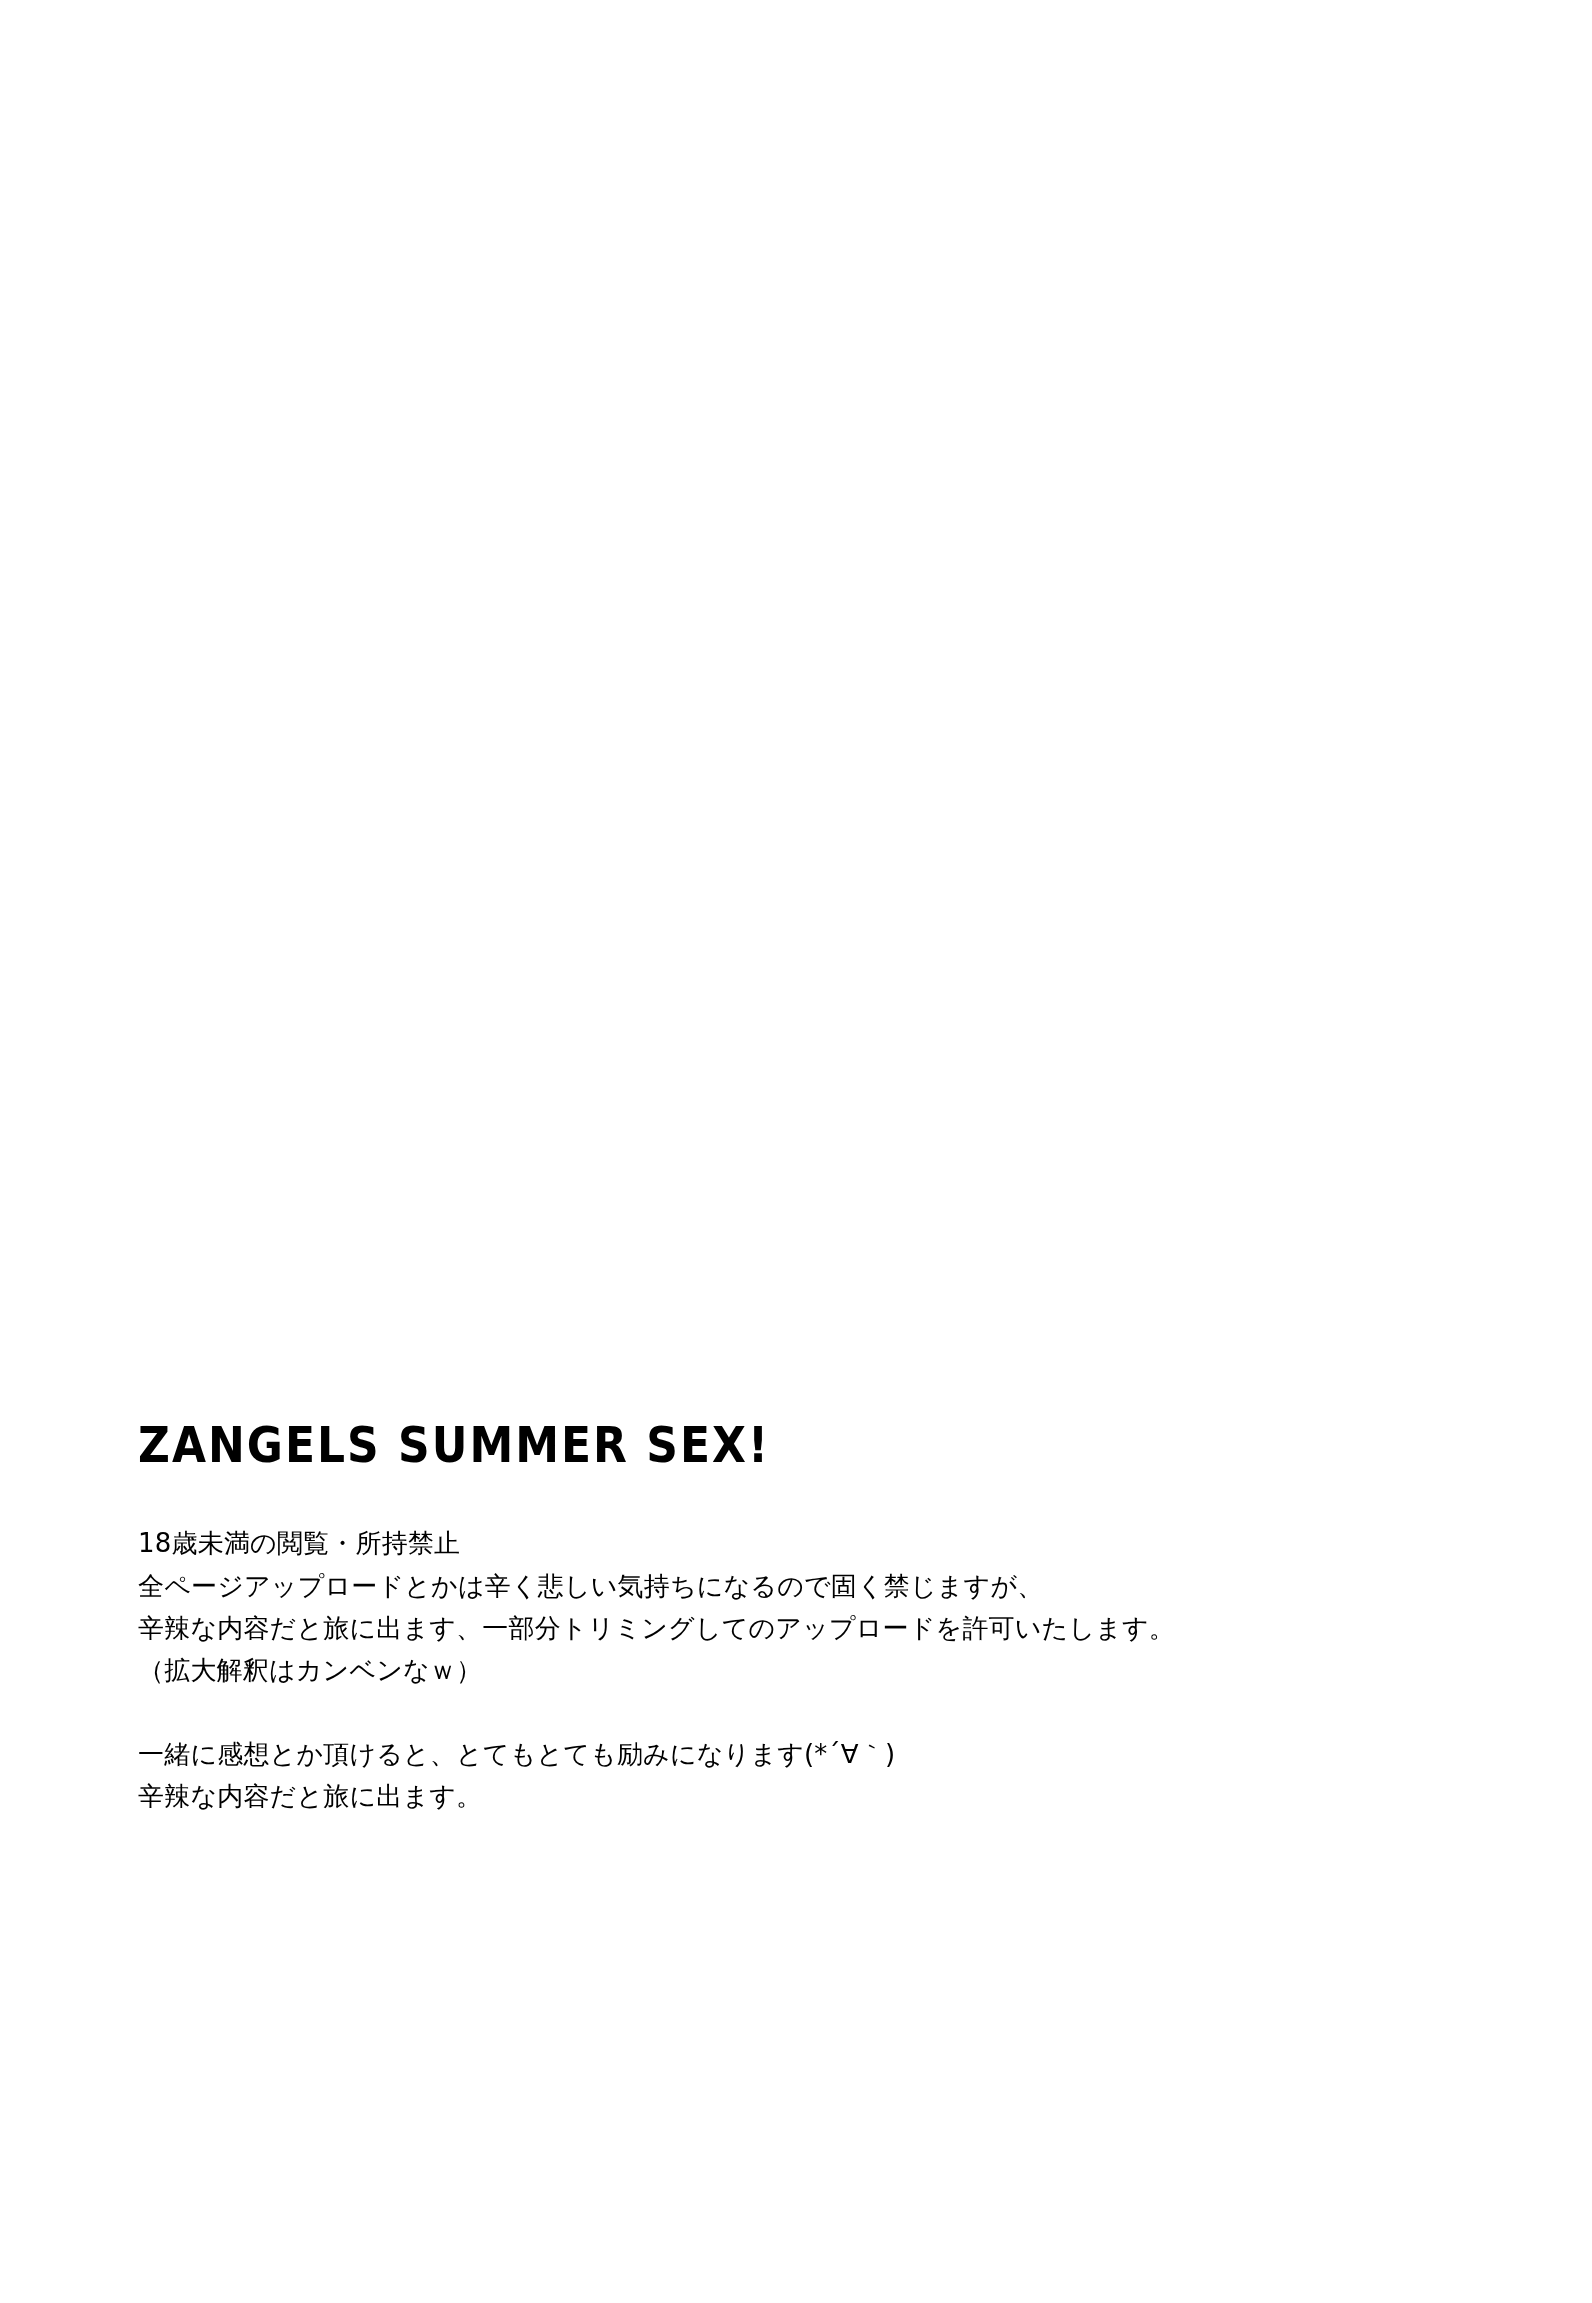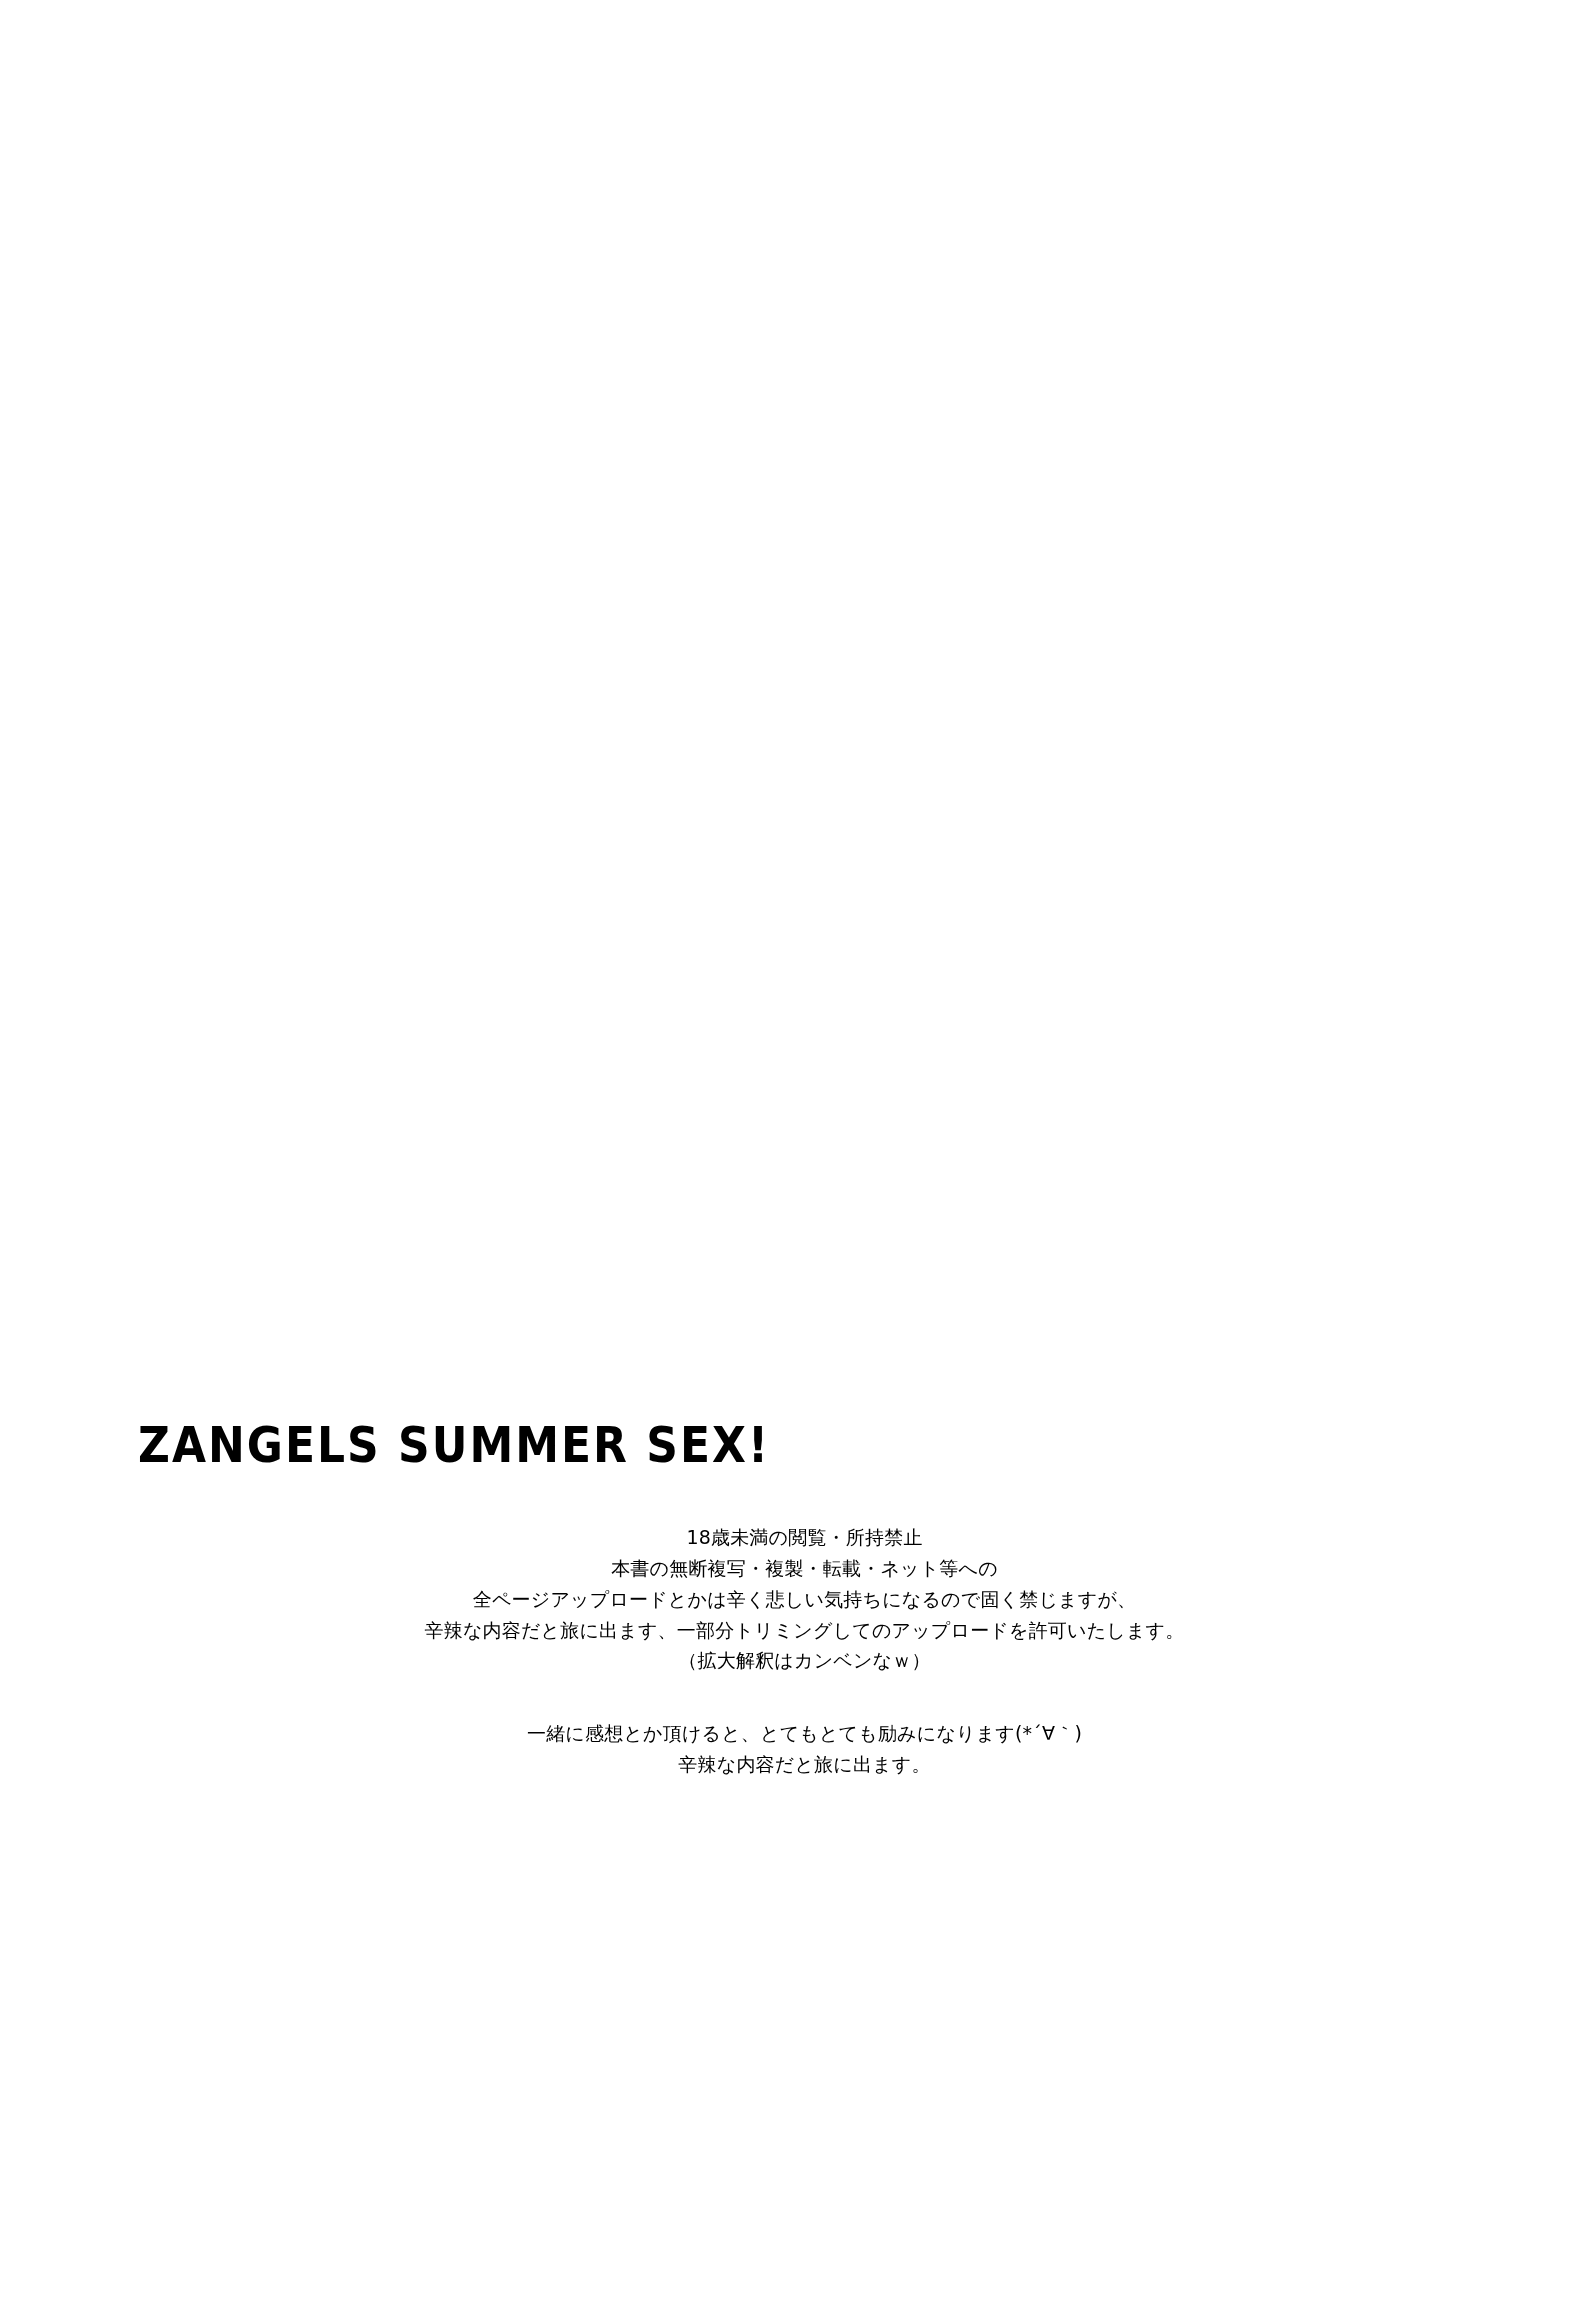--- a/index.html
+++ b/index.html
@@ -51,24 +51,23 @@
     line-height: 1.46;
     letter-spacing: 0.5px;
   }
   .credits .line {
     white-space: nowrap;
   }
 
   .notice {
     margin-top: 56px;
     font-family: "DejaVu Sans", sans-serif;
-    font-size: 19px;
+    font-size: 26px;
     line-height: 1.62;
     letter-spacing: 0.2px;
-    text-align: center;
   }
   .notice .line {
     white-space: nowrap;
   }
 
   .notice-block2 {
     margin-top: 42px;
   }
 </style>
 </head>
@@ -76,21 +75,20 @@
 
 <div class="page">
 
   <div class="colophon">
 
     <div class="title">ZANGELS SUMMER SEX!</div>
 
 
     <div class="notice">
       <div class="line">18歳未満の閲覧・所持禁止</div>
-      <div class="line">本書の無断複写・複製・転載・ネット等への</div>
       <div class="line">全ページアップロードとかは辛く悲しい気持ちになるので固く禁じますが、</div>
       <div class="line">辛辣な内容だと旅に出ます、一部分トリミングしてのアップロードを許可いたします。</div>
       <div class="line">（拡大解釈はカンベンなｗ）</div>
     </div>
 
     <div class="notice notice-block2">
       <div class="line">一緒に感想とか頂けると、とてもとても励みになります(*´∀｀)</div>
       <div class="line">辛辣な内容だと旅に出ます。</div>
     </div>
 

